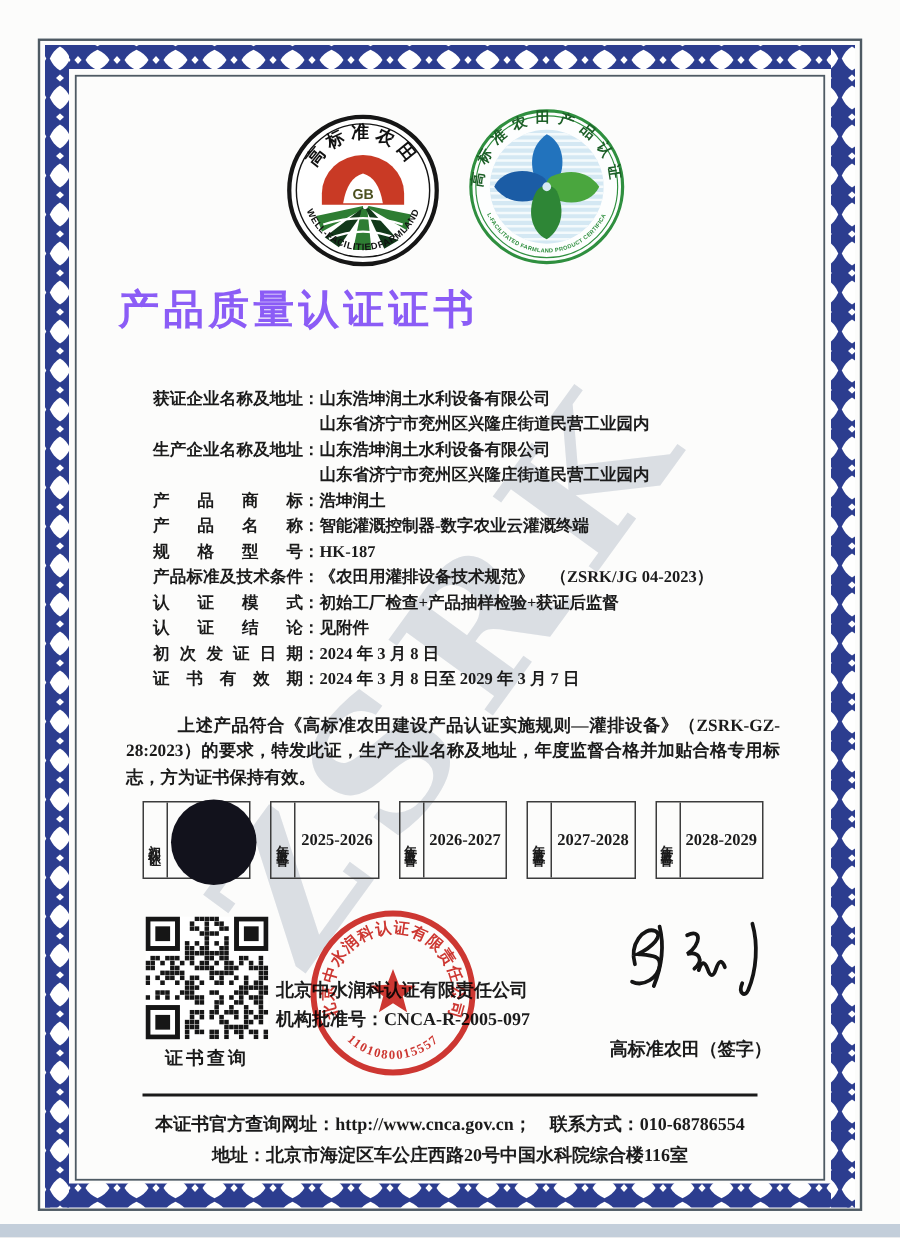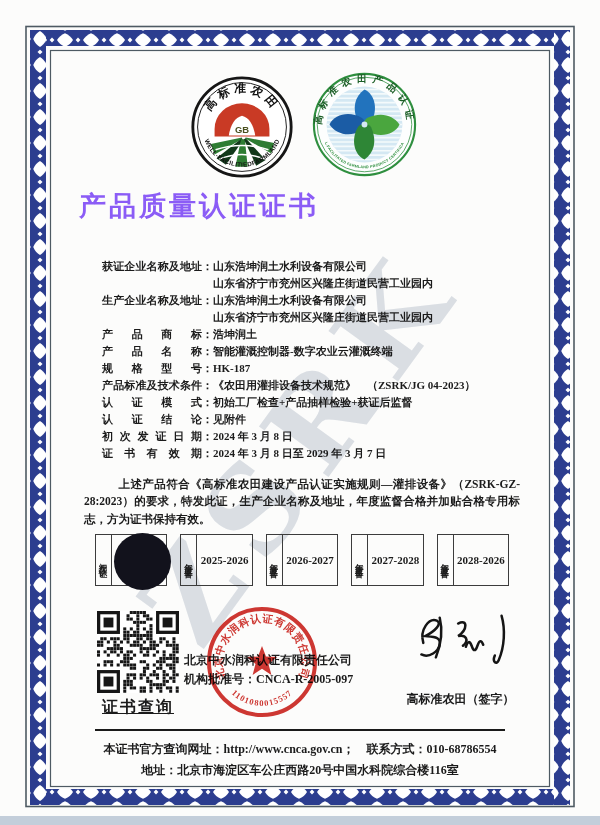--- a/index.html
+++ b/index.html
@@ -30,21 +30,21 @@
 
   .boxes{left:95px;top:534px;width:414px;height:52px;display:flex;gap:13px;z-index:2;}
   .ybox{flex:1;border:1.2px solid #3c3c3c;display:flex;background:transparent;}
   .ytag{width:15px;flex:none;border-right:1px solid #3c3c3c;writing-mode:vertical-rl;text-orientation:upright;
     font-size:8.5px;font-weight:700;letter-spacing:2px;display:flex;align-items:center;justify-content:center;
     font-family:"Liberation Sans","DejaVu Sans",sans-serif;}
   .yyear{flex:1;display:flex;align-items:center;justify-content:center;font-weight:700;font-size:11px;}
   .init-stamp{left:114px;top:533px;width:57px;height:57px;border-radius:50%;background:#12121c;z-index:3;}
 
   .qr{left:97px;top:611px;z-index:2;}
-  .qr-label{left:97px;top:697px;width:82px;text-align:center;font-size:16px;font-weight:700;letter-spacing:2px;z-index:2;text-decoration:underline;}
+  .qr-label{left:97px;top:697px;width:82px;text-align:center;font-size:12px;font-weight:700;letter-spacing:2px;z-index:2;}
 
   .issuer{left:184px;top:651px;z-index:2;font-size:12px;font-weight:700;}
   .issuer div{line-height:19px;}
   .seal{left:204px;top:604px;z-index:4;mix-blend-mode:multiply;opacity:0.92;}
 
   .signature{left:405px;top:610px;z-index:2;}
   .sign-label{left:403px;top:691px;width:115px;text-align:center;font-size:12px;font-weight:700;z-index:2;}
 
   .rule{left:95px;top:729px;width:410px;height:2px;background:#1a1a1a;z-index:2;}
   .footer1{left:52px;right:52px;top:741px;text-align:center;font-size:12px;font-weight:800;z-index:2;}
@@ -214,21 +214,21 @@
     <div class="ybox">
       <div class="ytag">年度监督</div>
       <div class="yyear">2026-2027</div>
     </div>
     <div class="ybox">
       <div class="ytag">年度监督</div>
       <div class="yyear">2027-2028</div>
     </div>
     <div class="ybox">
       <div class="ytag">年度监督</div>
-      <div class="yyear">2028-2026</div>
+      <div class="yyear">2028-2029</div>
     </div>
   </div>
   <div class="abs init-stamp"></div>
 
   <svg class="abs qr" id="qr-svg" width="82" height="82">
       <rect width="82" height="82" fill="#ffffff"></rect>
       <rect x="32.80" y="0.00" width="3.02" height="3.02" fill="#161616"></rect>
       <rect x="36.08" y="0.00" width="3.02" height="3.02" fill="#161616"></rect>
       <rect x="39.36" y="0.00" width="3.02" height="3.02" fill="#161616"></rect>
       <rect x="42.64" y="0.00" width="3.02" height="3.02" fill="#161616"></rect>

